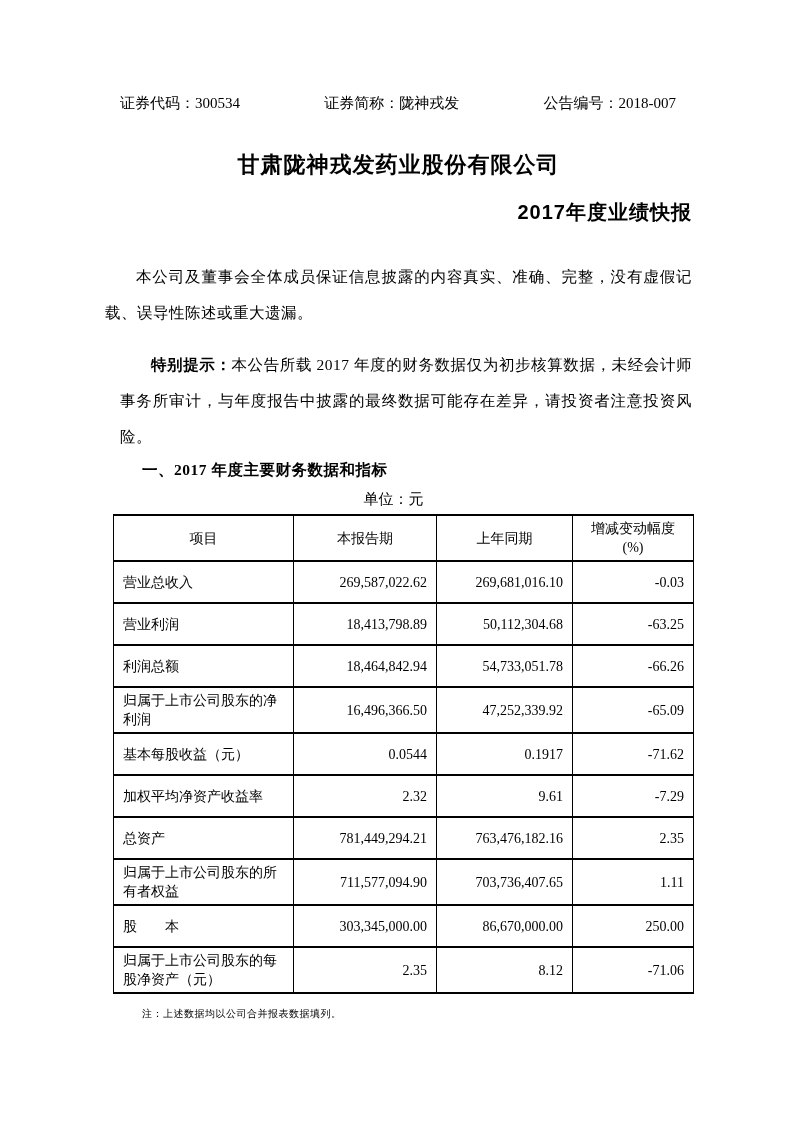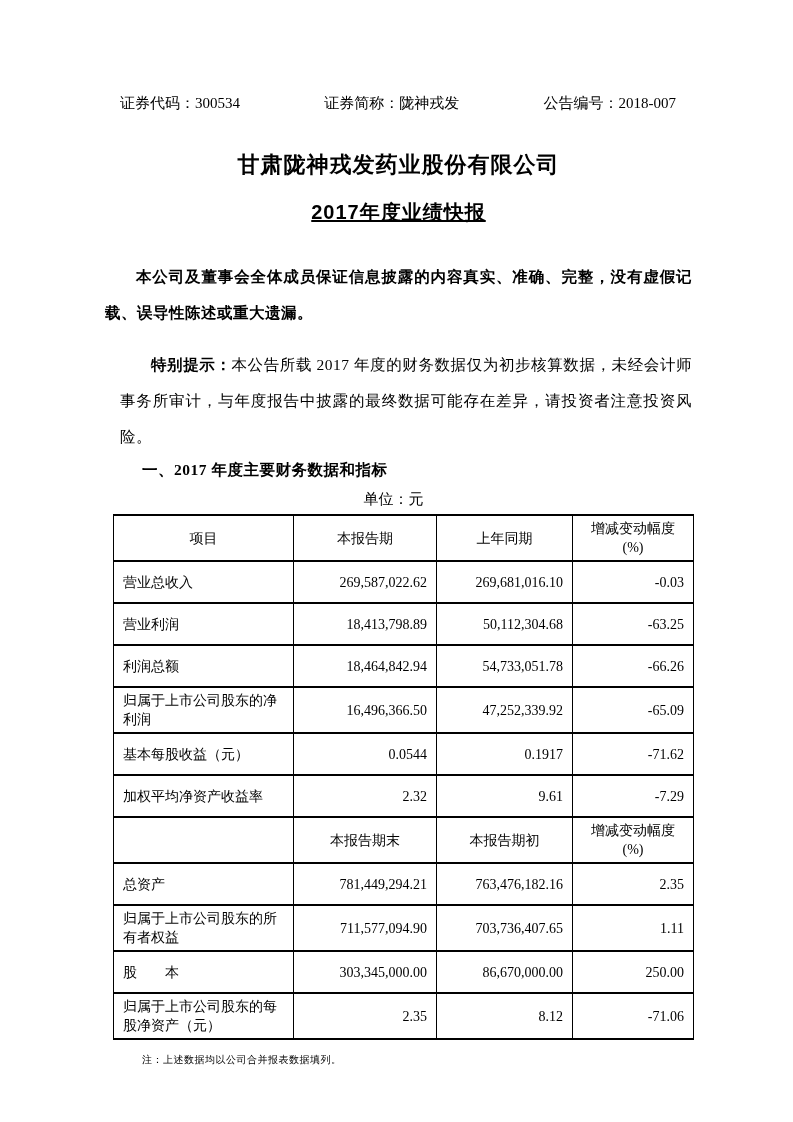--- a/index.html
+++ b/index.html
@@ -29,33 +29,32 @@
     margin: 37px 0 0 0;
     text-align: center;
     font-size: 22px;
     line-height: 30px;
     font-weight: bold;
     font-family: "Liberation Sans", "DejaVu Sans", sans-serif;
     letter-spacing: 1px;
   }
   .subtitle {
     margin: 18px 0 0 0;
-    text-align: center;
+    text-align: right;
     font-size: 20px;
     line-height: 28px;
     font-weight: bold;
     font-family: "Liberation Sans", "DejaVu Sans", sans-serif;
     letter-spacing: 1px;
-    text-decoration: underline;
   }
   .declaration {
     margin: 33px 0 0 0;
     font-size: 15.5px;
     line-height: 36px;
-    font-weight: bold;
+    font-weight: normal;
     text-indent: 2em;
     text-align: justify;
     letter-spacing: 0.5px;
   }
   .notice {
     margin: 16px 0 0 15px;
     font-size: 15.5px;
     line-height: 36px;
     text-indent: 2em;
     text-align: justify;
@@ -169,26 +168,20 @@
           <td class="c-num">0.0544</td>
           <td class="c-num">0.1917</td>
           <td class="c-num">-71.62</td>
         </tr>
         <tr>
           <td class="c-label">加权平均净资产收益率</td>
           <td class="c-num">2.32</td>
           <td class="c-num">9.61</td>
           <td class="c-num">-7.29</td>
         </tr>
-        <tr class="row-header">
-          <td class="c-label"></td>
-          <td class="c-num">本报告期末</td>
-          <td class="c-num">本报告期初</td>
-          <td class="c-num">增减变动幅度(%)</td>
-        </tr>
         <tr>
           <td class="c-label">总资产</td>
           <td class="c-num">781,449,294.21</td>
           <td class="c-num">763,476,182.16</td>
           <td class="c-num">2.35</td>
         </tr>
         <tr>
           <td class="c-label">归属于上市公司股东的所有者权益</td>
           <td class="c-num">711,577,094.90</td>
           <td class="c-num">703,736,407.65</td>

